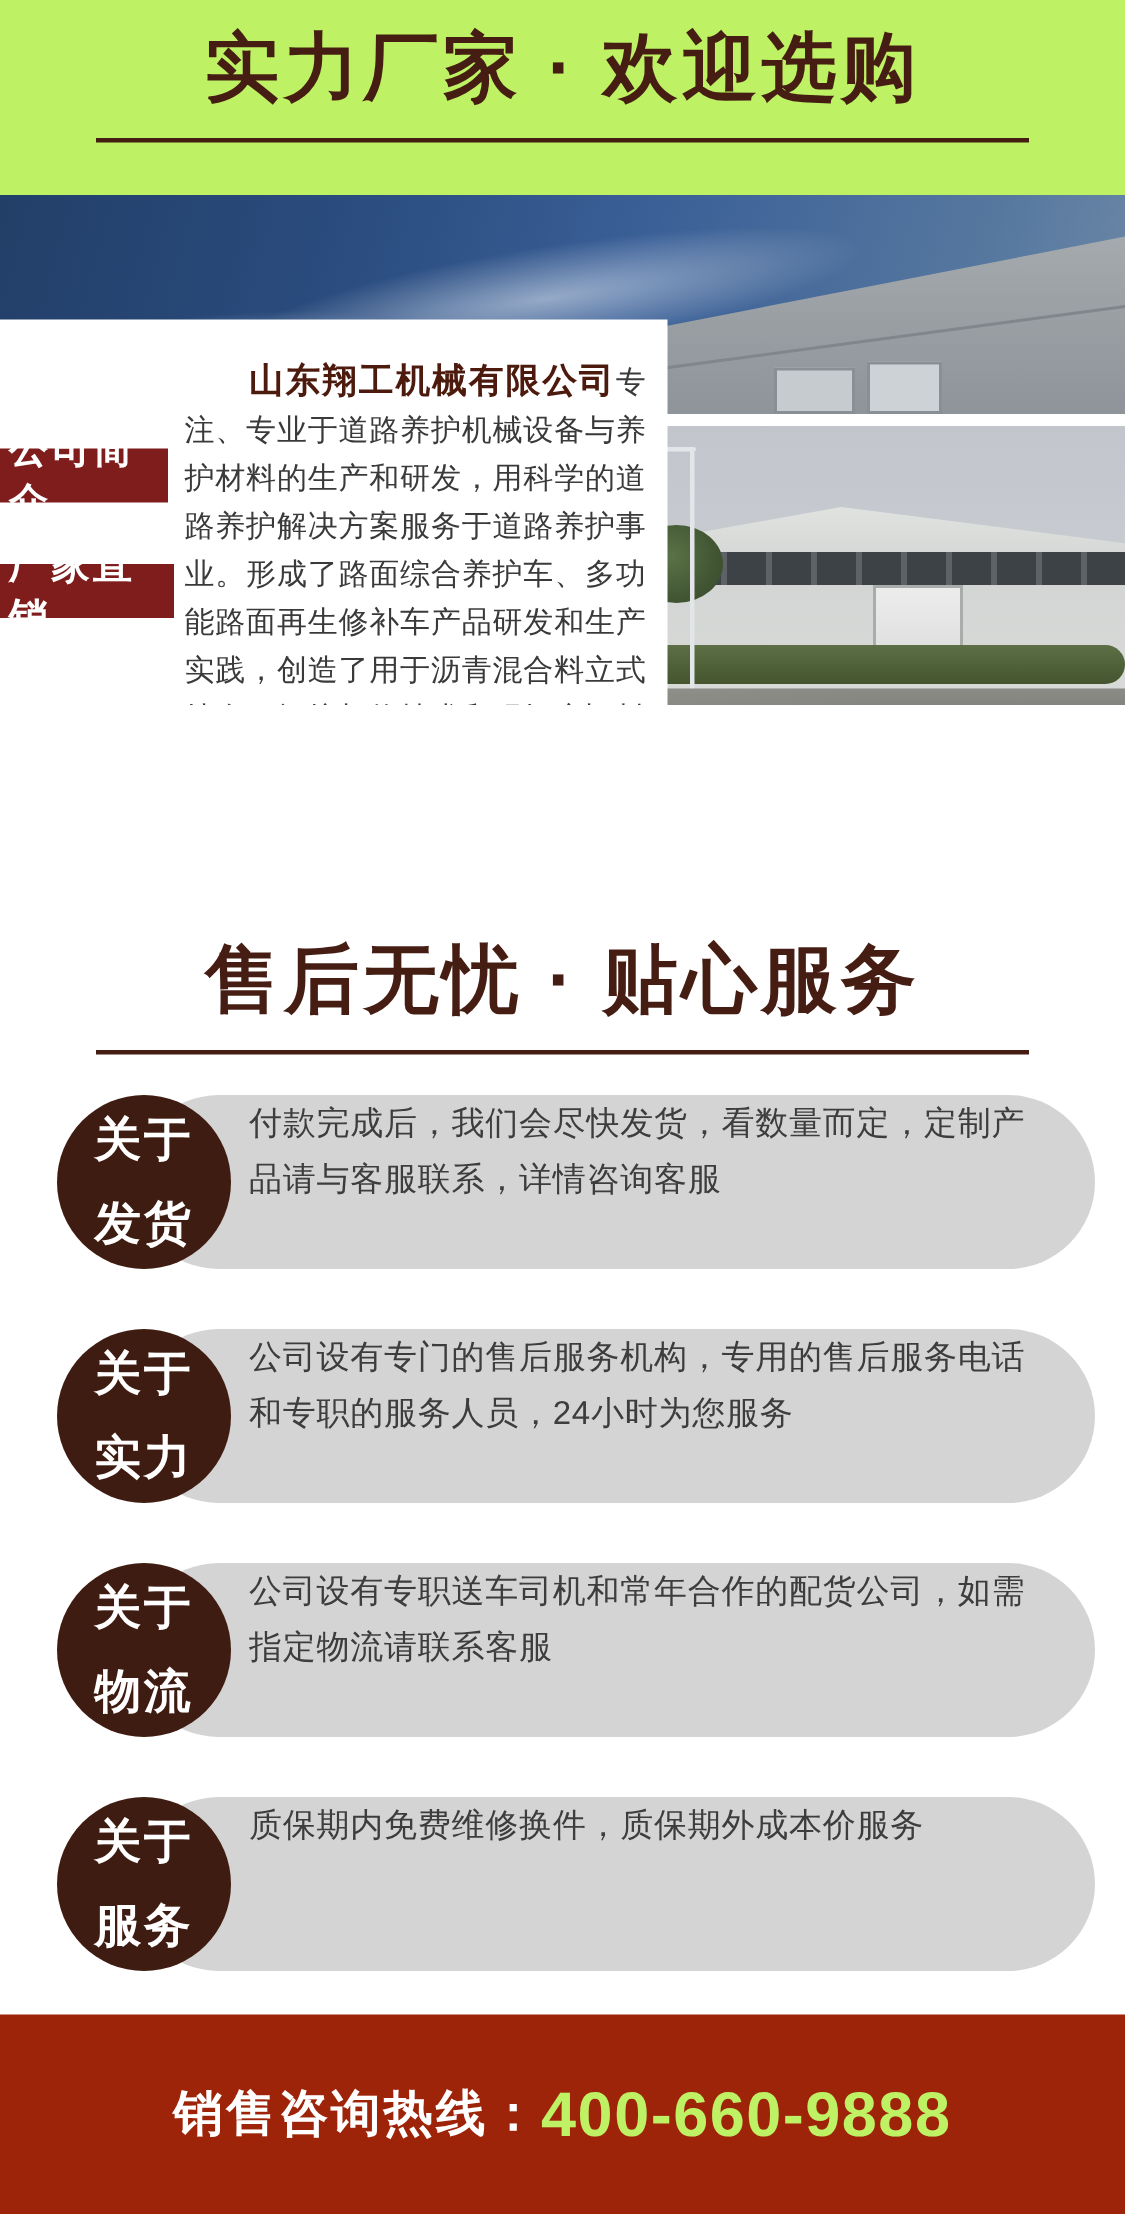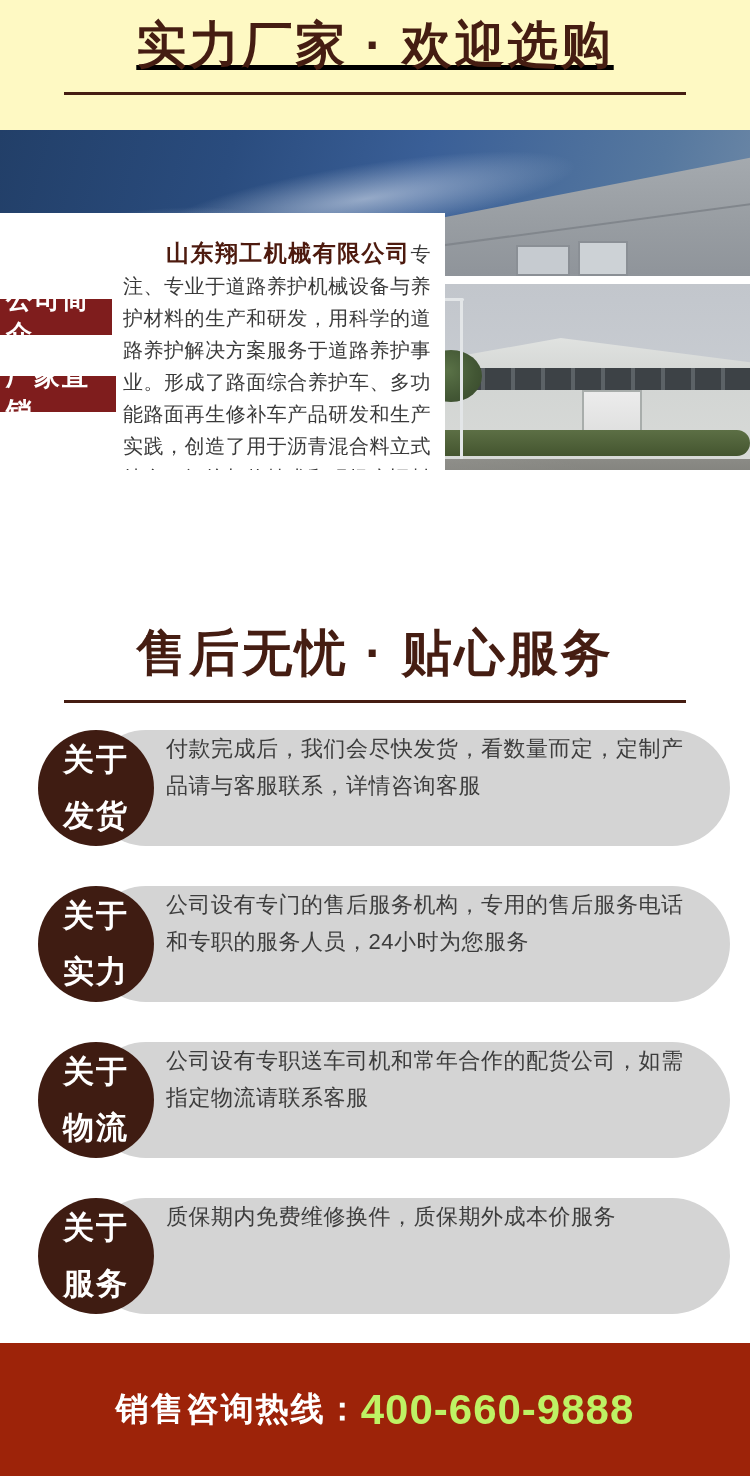--- a/index.html
+++ b/index.html
@@ -3,21 +3,21 @@
 <meta charset="utf-8">
 <style>
   * { margin:0; padding:0; box-sizing:border-box; }
   html,body { background:#fff; }
   .page {
     position:relative; width:750px; height:1476px; margin:0 auto;
     background:#fff; overflow:hidden;
     font-family:"Liberation Sans","DejaVu Sans",sans-serif;
   }
   
-  .banner-top { position:absolute; top:0; left:0; width:750px; height:130px; background:#fef9c3;text-decoration:underline; }
+  .banner-top { position:absolute; top:0; left:0; width:750px; height:130px; background:#bef264; }
   .banner-title {
     padding-top:12px; text-align:center; font-size:50px; font-weight:bold;
     color:#451d12; letter-spacing:3px; white-space:nowrap;
   }
   .banner-underline { width:622px; height:3px; background:#451d12; margin:13px auto 0; }
   
   .photo-section { position:absolute; top:130px; left:0; width:750px; height:340px; overflow:hidden; background:#c9ccd1; }
   .sky-top { position:absolute; top:0; left:0; width:750px; height:146px;
     background:linear-gradient(105deg,#223f68 0%,#2a4c7e 30%,#3a5f97 55%,#56789f 85%,#6d88a6 100%); }
   .cloud { position:absolute; border-radius:50%; }

